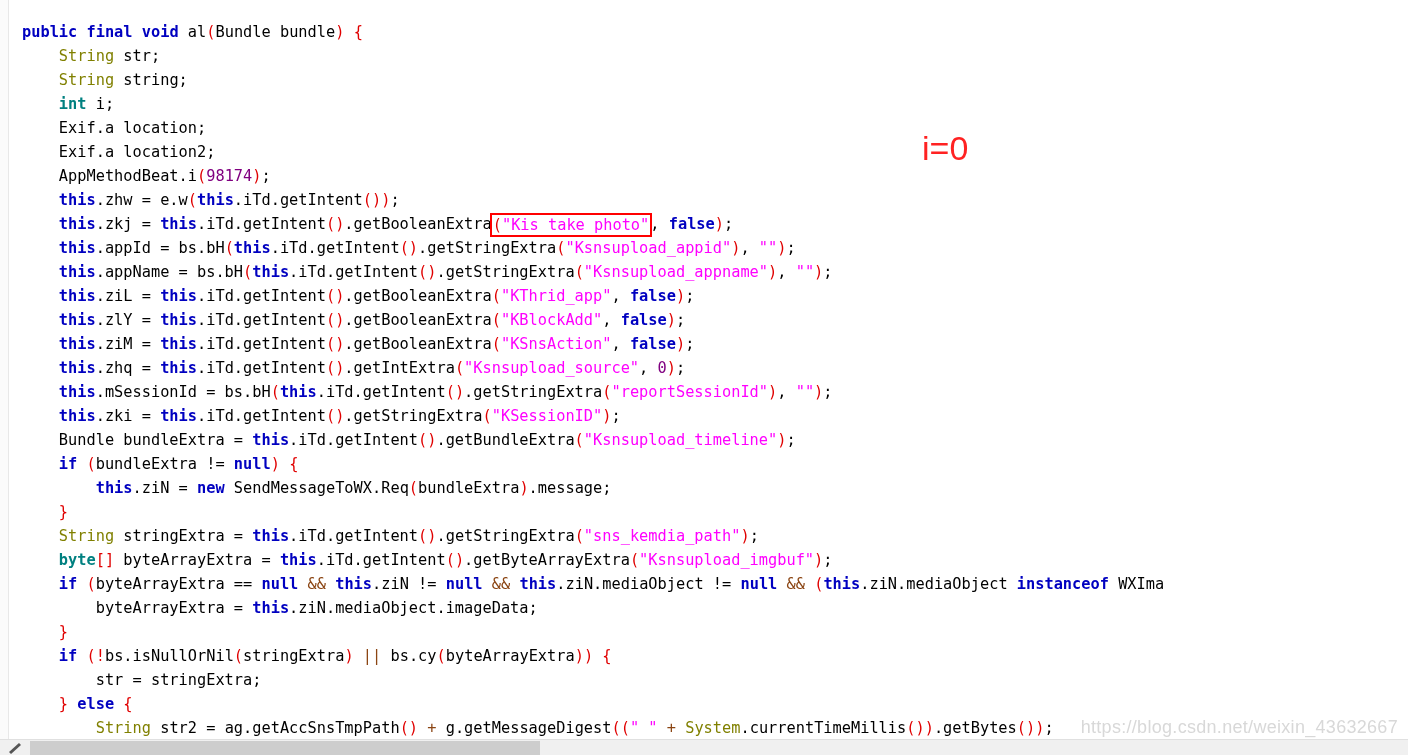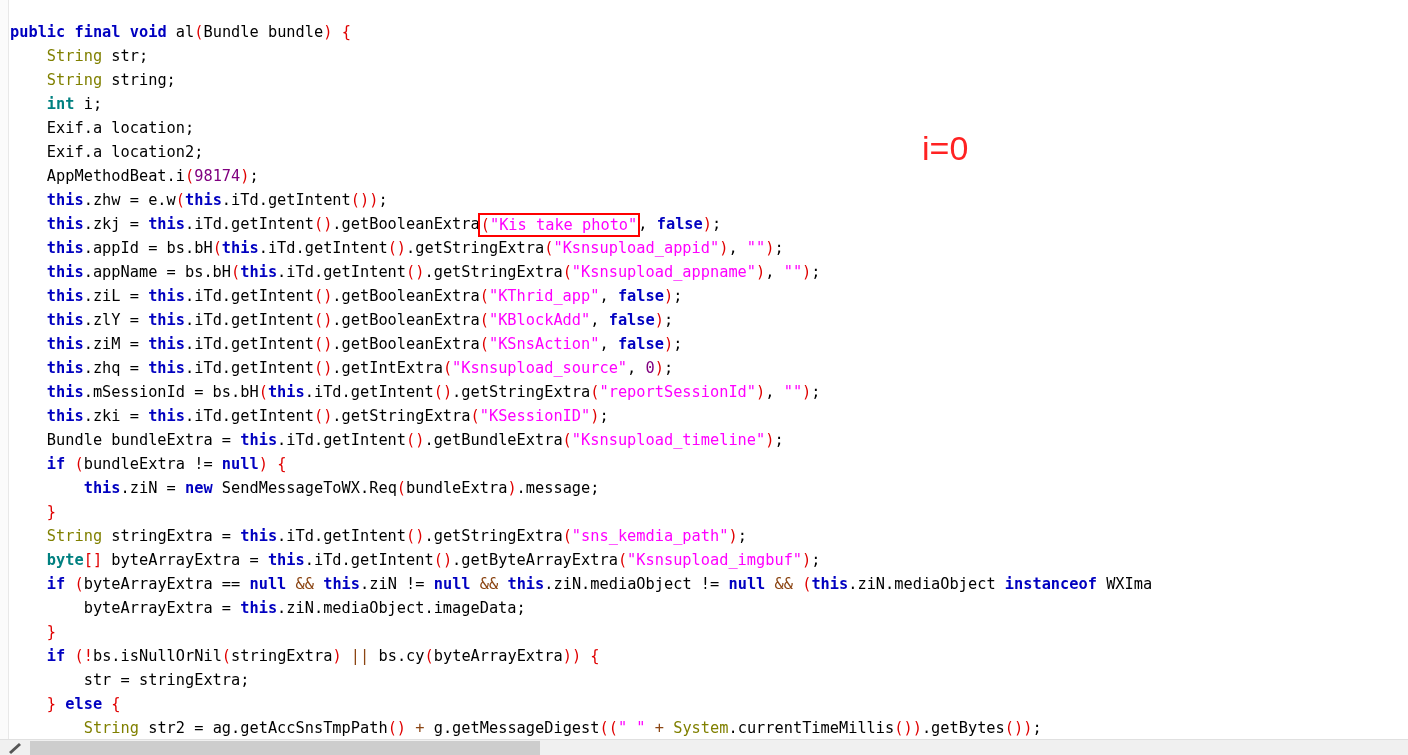--- a/index.html
+++ b/index.html
@@ -41,21 +41,21 @@
     left: 10px;
     top: 0;
     right: 0;
     height: 740px;
     background: #ffffff;
     overflow: hidden;
   }
 
   pre#code-block {
     margin: 0;
-    padding: 20px 0 0 0;
+    padding: 20px 0 0 12px;
     font-family: "DejaVu Sans Mono", monospace;
     font-size: 15.3px;
     line-height: 24px;
     color: #000000;
     white-space: pre;
     tab-size: 4;
   }
 
   
   .kw      { color: #0000c0; font-weight: bold; }   
@@ -167,20 +167,21 @@
         <span class="plain">byteArrayExtra = </span><span class="kw">this</span><span class="plain">.ziN.mediaObject.imageData;</span>
     <span class="punc">}</span>
     <span class="kw">if</span> <span class="punc">(</span><span class="punc">!</span><span class="plain">bs.isNullOrNil</span><span class="punc">(</span><span class="plain">stringExtra</span><span class="punc">)</span> <span class="op">||</span> <span class="plain">bs.cy</span><span class="punc">(</span><span class="plain">byteArrayExtra</span><span class="punc">))</span> <span class="punc">{</span>
         <span class="plain">str = stringExtra;</span>
     <span class="punc">}</span> <span class="kw">else</span> <span class="punc">{</span>
         <span class="type">String</span> <span class="plain">str2 = ag.getAccSnsTmpPath</span><span class="punc">()</span> <span class="op">+</span> <span class="plain">g.getMessageDigest</span><span class="punc">((</span><span class="str">" "</span> <span class="op">+</span> <span class="type">System</span><span class="plain">.currentTimeMillis</span><span class="punc">())</span><span class="plain">.getBytes</span><span class="punc">())</span><span class="plain">;</span></pre>
   </div>
 
   <div id="annotation-i0">i=0</div>
 
+  <div id="watermark">https://blog.csdn.net/weixin_43632667</div>
 
   <div id="hscroll">
     <div id="hscroll-left-arrow">
       <svg width="14" height="12" viewBox="0 0 14 12">
         <polygon points="1,10 11,1 13,3 3,12" fill="#555555"></polygon>
       </svg>
     </div>
     <div id="hscroll-thumb"></div>
   </div>
 

